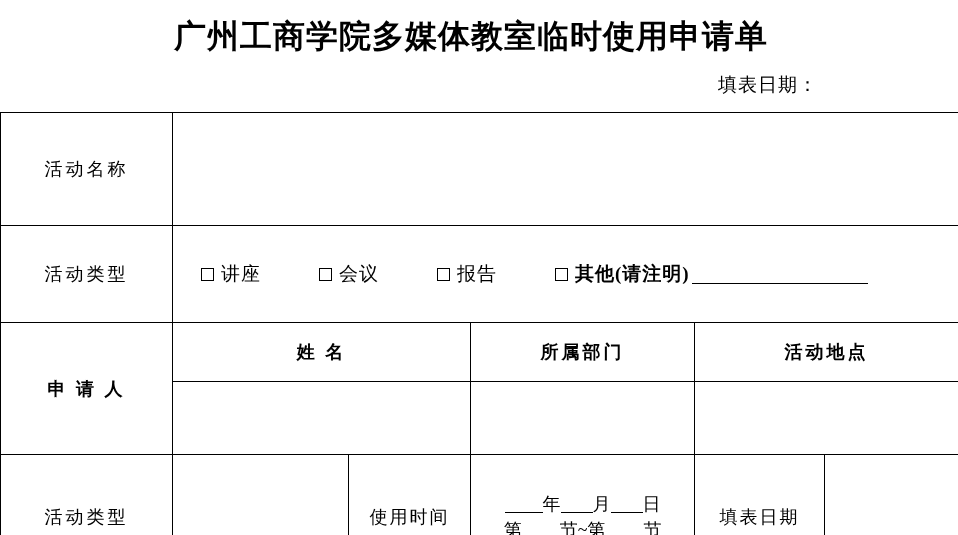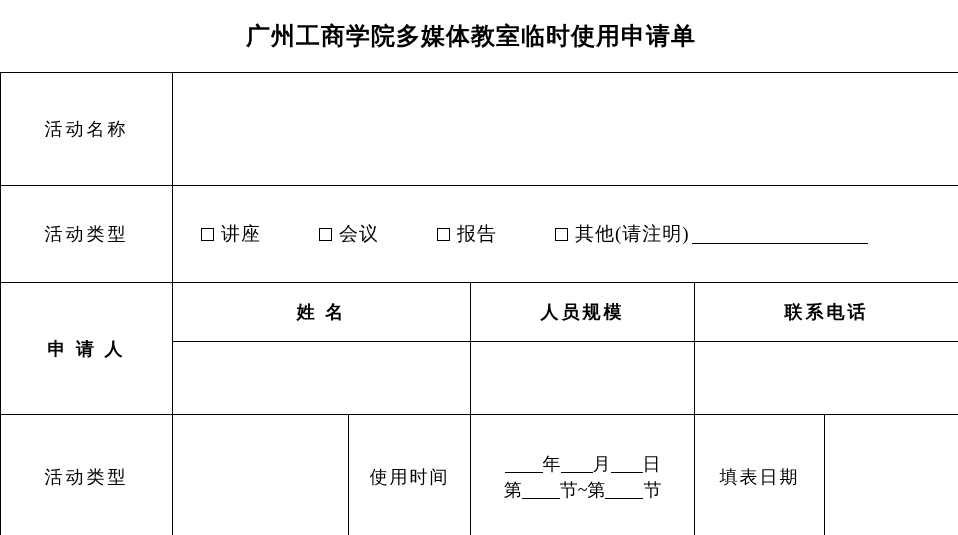--- a/index.html
+++ b/index.html
@@ -15,21 +15,21 @@
     overflow: hidden;
   }
   .page {
     position: relative;
     width: 958px;
     height: 535px;
     box-sizing: border-box;
   }
   .doc-title {
     text-align: center;
-    font-size: 24px;
+    font-size: 32px;
     font-weight: bold;
     letter-spacing: 1px;
     margin: 14px 16px 0 0;
     line-height: 44px;
     font-family: "Liberation Sans", "DejaVu Sans", sans-serif;
   }
   .fill-date-row {
     text-align: right;
     font-size: 19px;
     padding-right: 140px;
@@ -66,21 +66,21 @@
     font-size: 19px;
     padding-left: 22px;
     letter-spacing: 1px;
   }
   .chk-item {
     display: inline-flex;
     align-items: center;
     margin-right: 58px;
     white-space: nowrap;
   }
-  .chk-item:last-child { margin-right: 0; }
+  .chk-item:last-child { margin-right: 0; font-weight: bold; }
   .chk-box {
     display: inline-block;
     width: 13px;
     height: 13px;
     border: 1.5px solid #000;
     margin-right: 7px;
     box-sizing: border-box;
   }
   .underline-blank {
     display: inline-block;
@@ -124,20 +124,21 @@
   }
   .empty-cell { }
 </style>
 </head>
 <body>
 
 <div class="page">
 
   <div class="doc-title">广州工商学院多媒体教室临时使用申请单</div>
 
+  <div class="fill-date-row">填表日期：</div>
 
   <table class="form">
     <colgroup>
       <col style="width:172px">
       <col style="width:176px">
       <col style="width:122px">
       <col style="width:224px">
       <col style="width:130px">
       <col style="width:134px">
     </colgroup>
@@ -169,22 +170,22 @@
             <span>其他(请注明)</span>
             <span class="underline-blank"></span>
           </span>
         </div>
       </td>
     </tr>
 
     <tr class="row-applicant-head">
       <td class="label" rowspan="2">申 请 人</td>
       <td colspan="2" class="center-head">姓  名</td>
-      <td class="center-head">人员规模</td>
-      <td colspan="2" class="center-head">联系电话</td>
+      <td class="center-head">所属部门</td>
+      <td colspan="2" class="center-head">活动地点</td>
     </tr>
 
     <tr class="row-applicant-body">
       <td colspan="2"></td>
       <td></td>
       <td colspan="2"></td>
     </tr>
 
     <tr class="row-place">
       <td class="label">活动类型</td>

